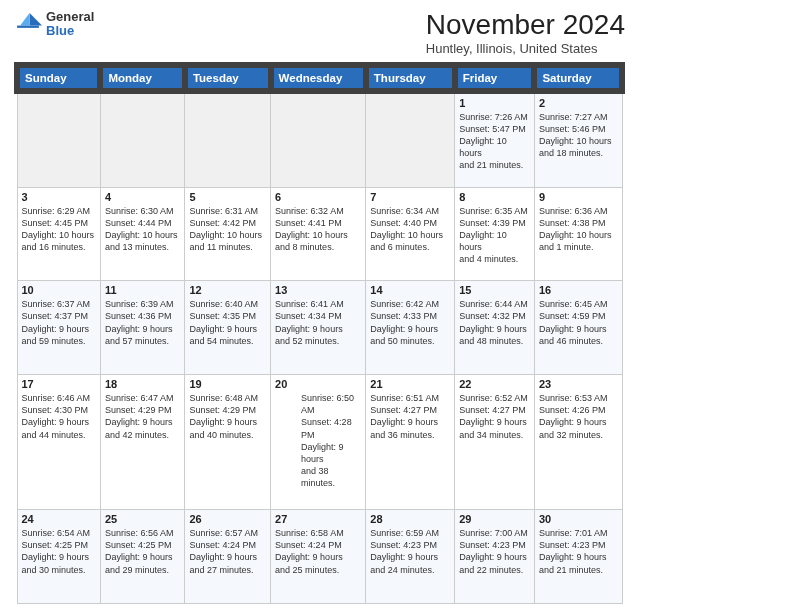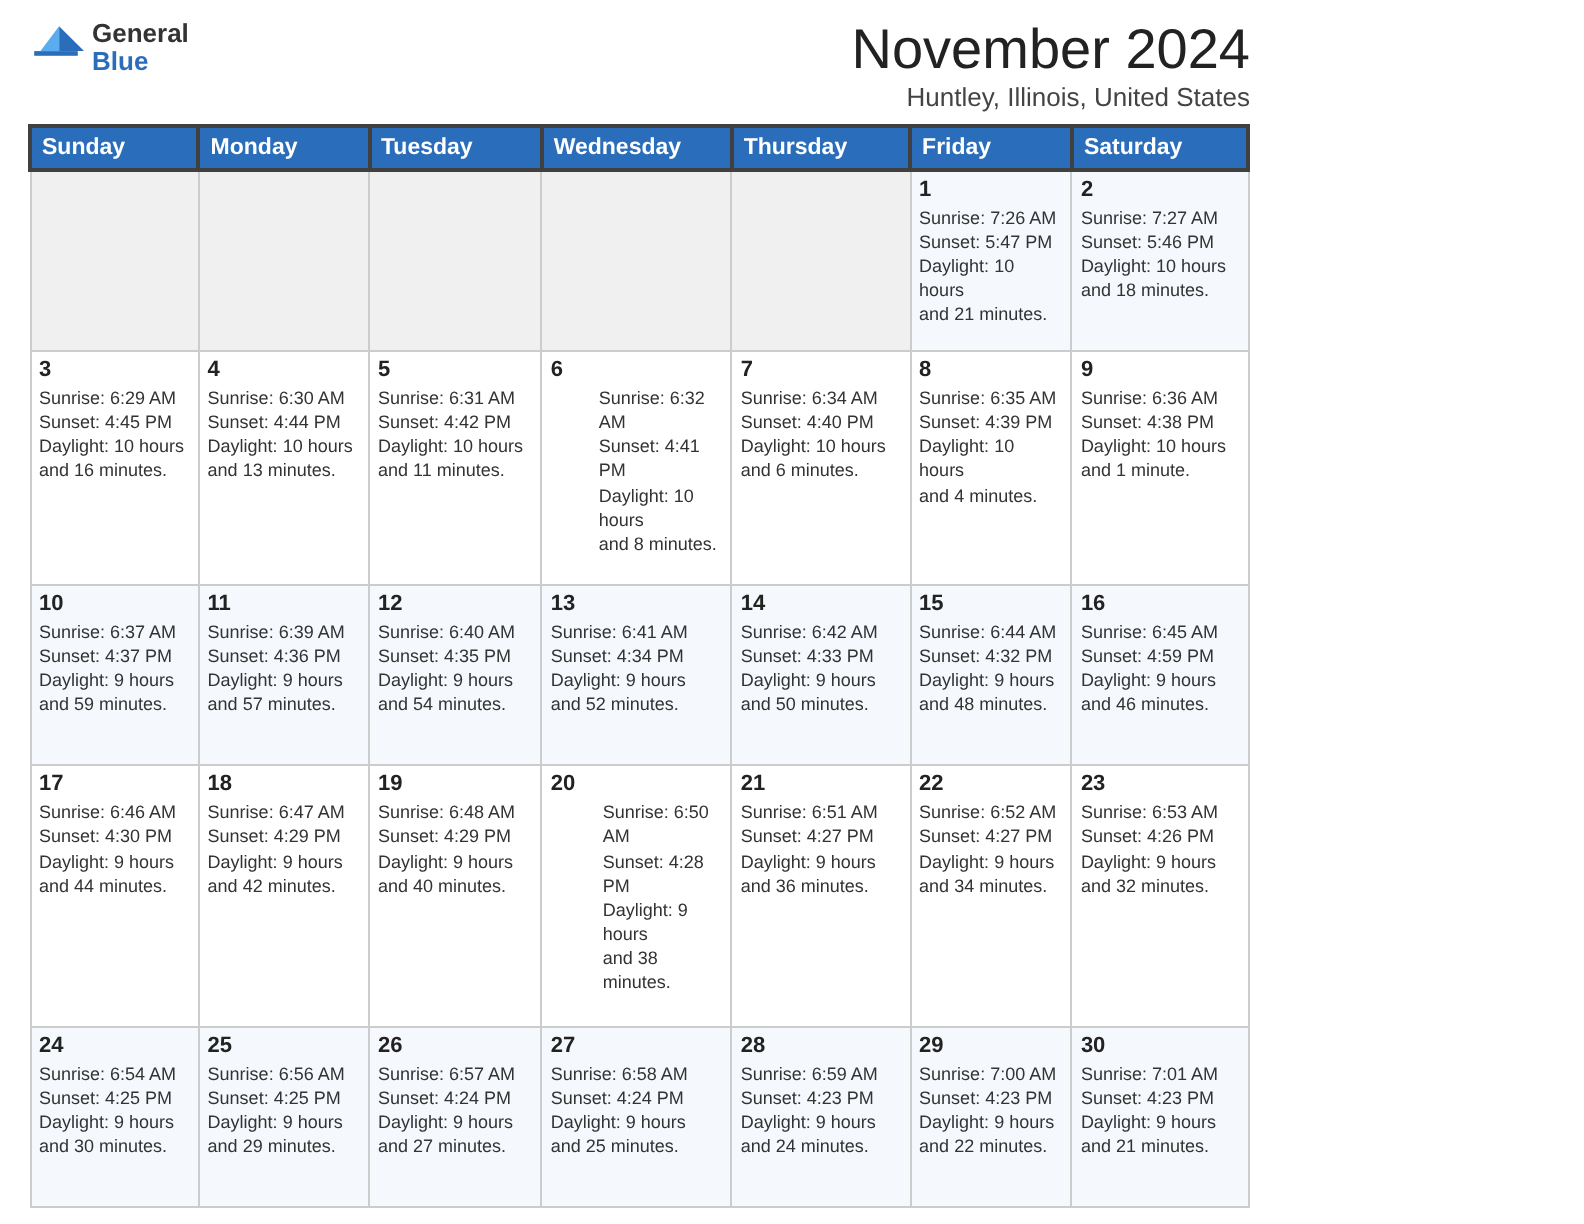--- a/index.html
+++ b/index.html
@@ -41,21 +41,21 @@
     .logo-blue {
       font-size: 13px;
       font-weight: bold;
       color: #2a6ebb;
     }
     .logo-icon {
       width: 28px;
       height: 28px;
     }
     .title-block {
-      text-align: right;
+      text-align: left;
     }
     .month-title {
       font-size: 28px;
       font-weight: normal;
       color: #222;
       line-height: 1.1;
     }
     .location {
       font-size: 13px;
       color: #444;
@@ -70,21 +70,21 @@
       border-collapse: collapse;
       flex: 1;
     }
     thead tr th {
       background: #2a6ebb;
       color: #fff;
       font-size: 11.5px;
       font-weight: bold;
       text-align: left;
       padding: 4px 5px;
-      border: 2px solid #404040;
+      border: 6px solid #404040;
     }
     tbody tr td {
       vertical-align: top;
       border: 1px solid #ccc;
       padding: 3px 4px;
       font-size: 9.5px;
       color: #222;
       width: 113px;
       height: 82px;
       background: #fff;
@@ -181,21 +181,21 @@
             </td>
             <td>
               <span class="day-num">5</span>
               <div class="day-info" style="white-space: pre-line;">Sunrise: 6:31 AM
 Sunset: 4:42 PM
 Daylight: 10 hours
 and 11 minutes.</div>
             </td>
             <td>
               <span class="day-num">6</span>
-              <div class="day-info" style="white-space: pre-line; margin-left: 24px;">Sunrise: 6:32 AM
+              <div class="day-info" style="white-space: pre-line;">Sunrise: 6:32 AM
 Sunset: 4:41 PM
 Daylight: 10 hours
 and 8 minutes.</div>
             </td>
             <td>
               <span class="day-num">7</span>
               <div class="day-info" style="white-space: pre-line;">Sunrise: 6:34 AM
 Sunset: 4:40 PM
 Daylight: 10 hours
 and 6 minutes.</div>

